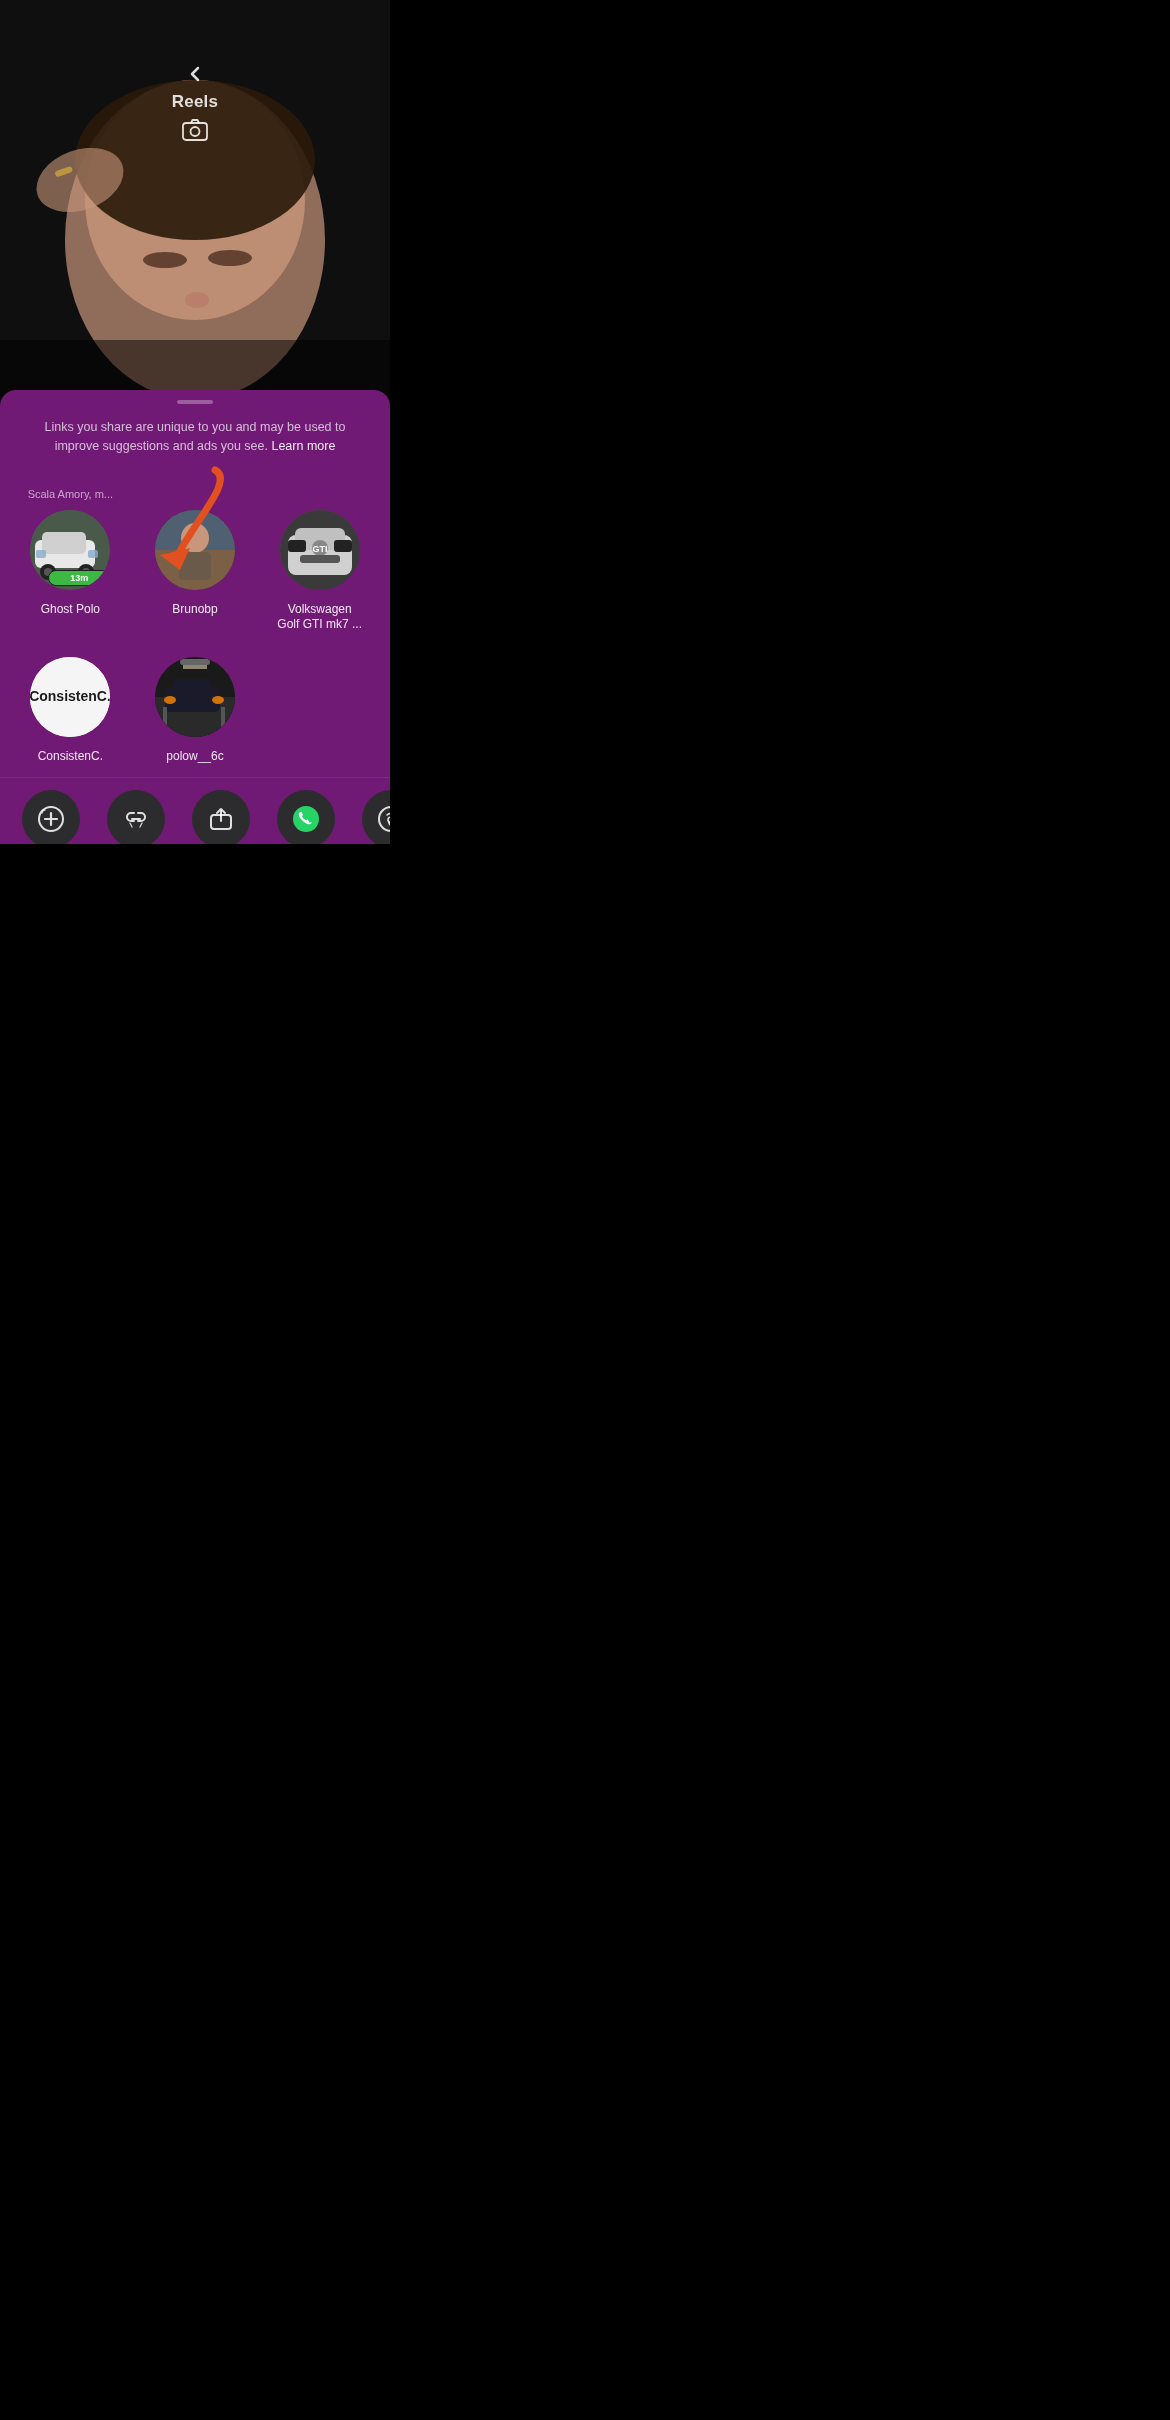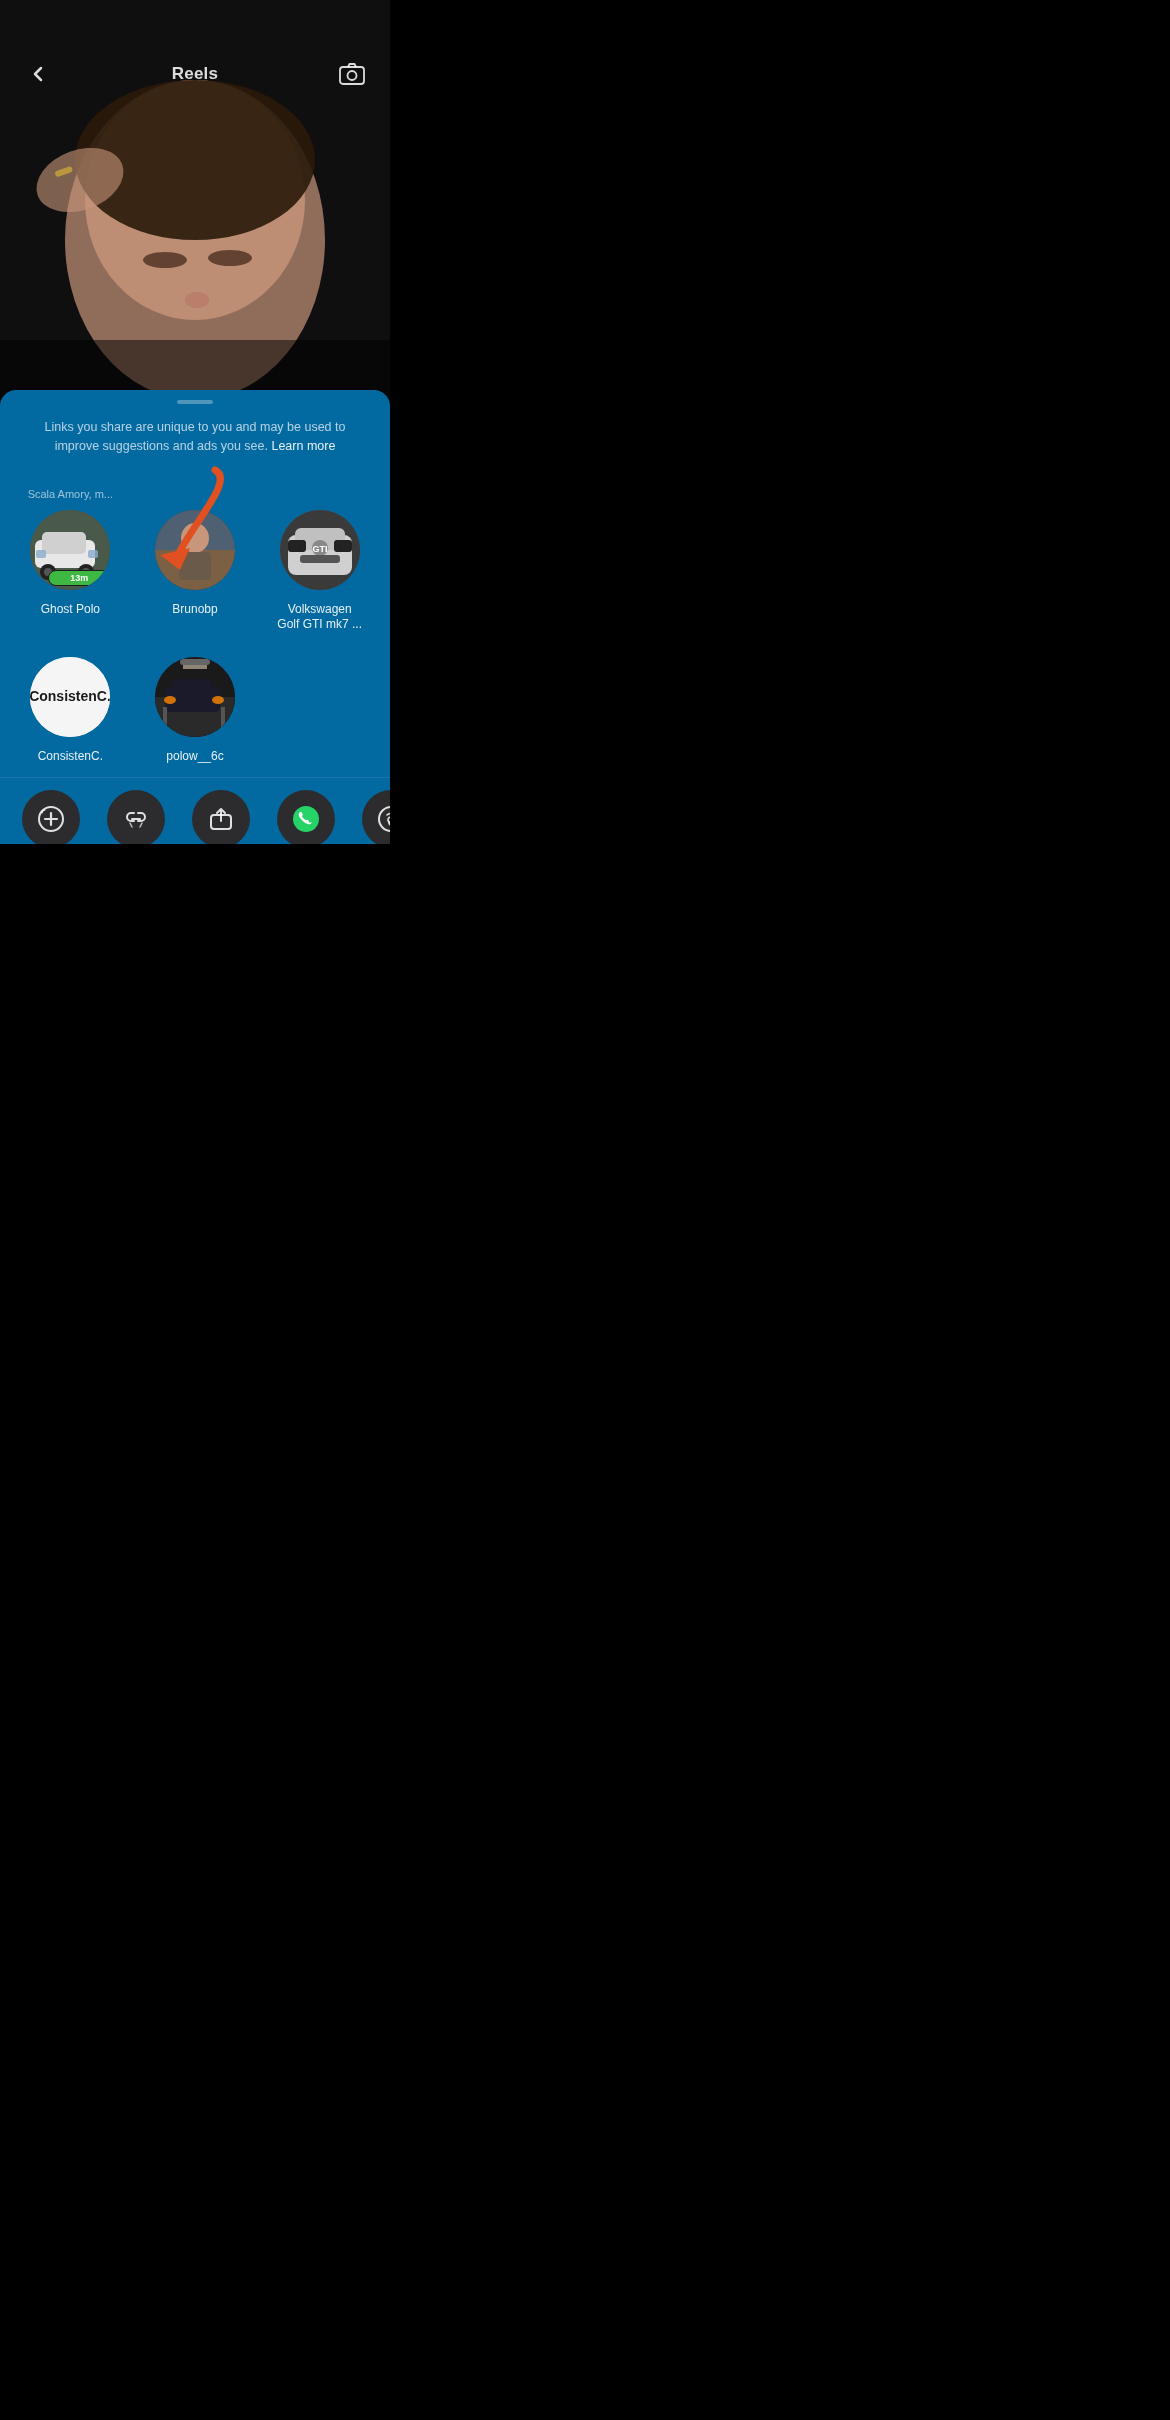--- a/index.html
+++ b/index.html
@@ -30,20 +30,21 @@
     .top-nav {
       position: absolute;
       top: 0;
       left: 0;
       width: 100%;
       display: flex;
       align-items: center;
       justify-content: space-between;
       padding: 56px 20px 12px;
       z-index: 10;
+      flex-direction: column;
     }
 
     .nav-back-btn {
       width: 36px;
       height: 36px;
       display: flex;
       align-items: center;
       justify-content: center;
       color: rgba(255,255,255,0.8);
       font-size: 22px;
@@ -65,21 +66,21 @@
       color: rgba(255,255,255,0.8);
       font-size: 20px;
     }
 
     
     .bottom-sheet {
       position: absolute;
       bottom: 0;
       left: 0;
       width: 100%;
-      background: #0369a1;
+      background: #701a75;
       border-radius: 16px 16px 0 0;
       padding-bottom: 0;
       z-index: 20;
     }
 
     
     .sheet-handle {
       display: flex;
       justify-content: center;
       padding: 10px 0 6px;

